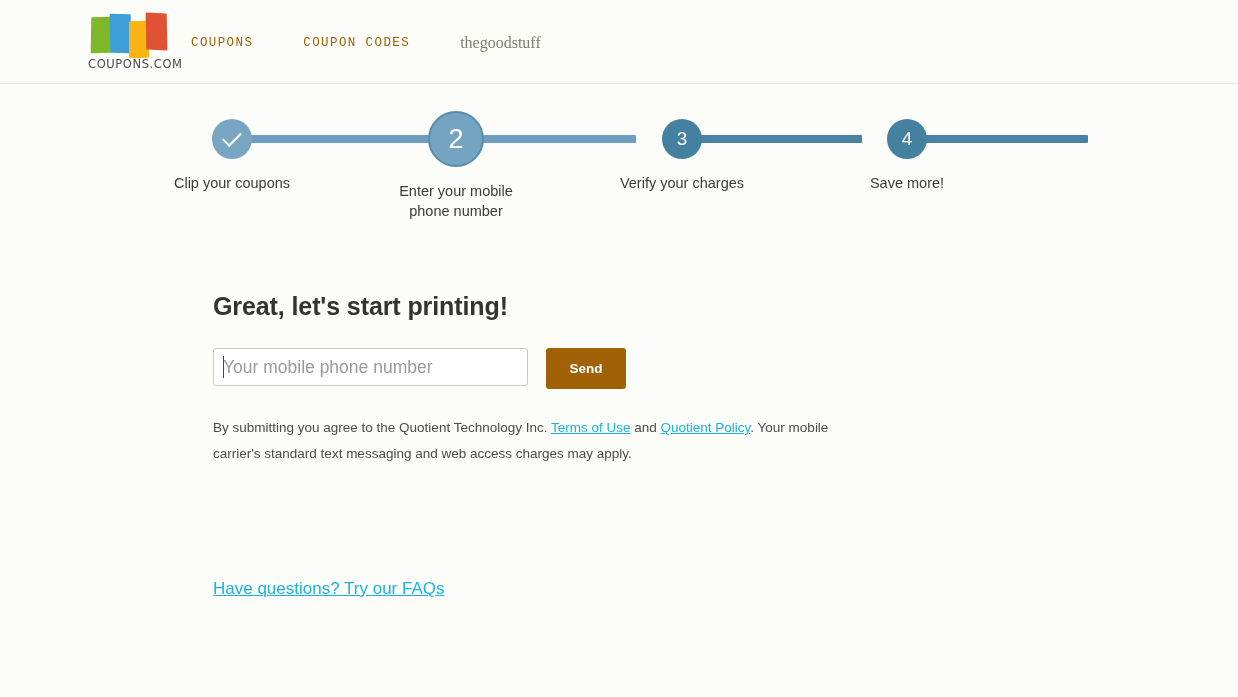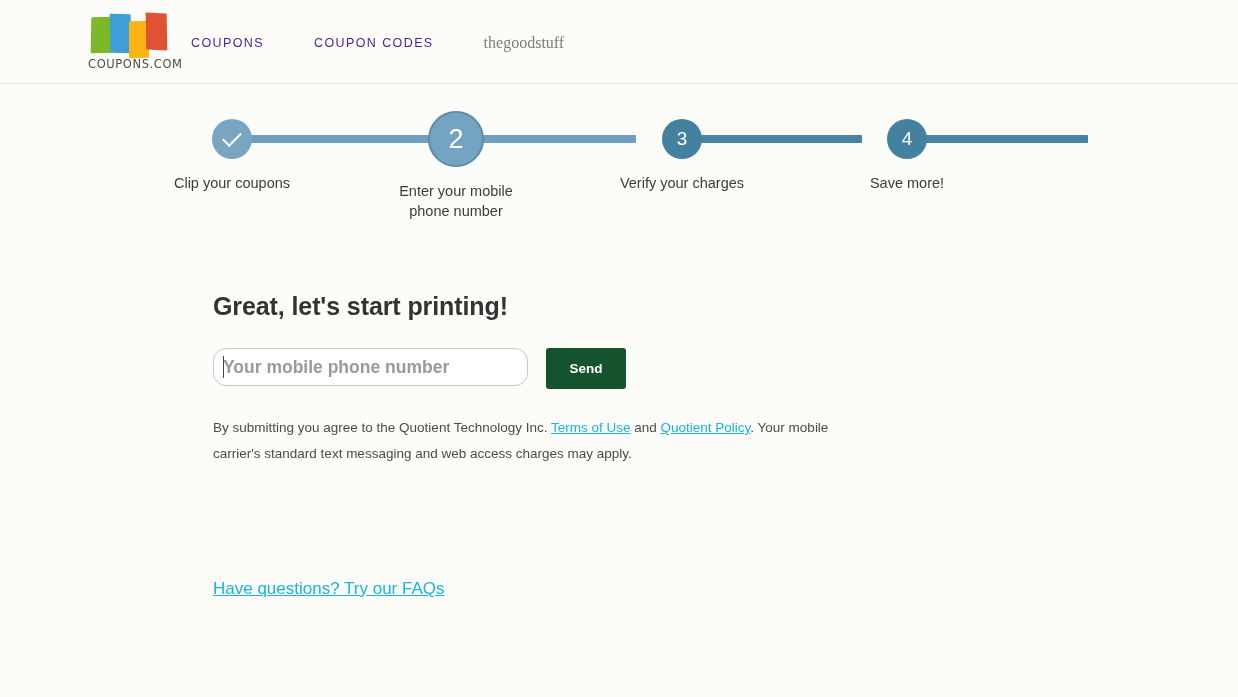--- a/index.html
+++ b/index.html
@@ -79,25 +79,25 @@
     font-weight: 500;
   }
   .nav {
     display: flex;
     align-items: center;
     gap: 0px;
     padding-top: 2px;
   }
   .nav a {
     text-decoration: none;
-    color: #4c1d95;
+    color: #a16207;
     font-size: 12.5px;
     letter-spacing: 1.4px;
     margin-right: 50px;
-    font-family: Liberation Sans, sans-serif;
+    font-family: Liberation Mono, monospace;
   }
   .nav a.serif-link {
     font-family: "Liberation Serif", serif;
     font-size: 16px;
     letter-spacing: 0;
     color: #7f7c73;
     margin-right: 0;
   }
 
   
@@ -200,45 +200,44 @@
 
   .form-row {
     display: flex;
     align-items: flex-start;
     margin-top: 27px;
   }
   .phone-input {
     width: 315px;
     height: 38px;
     border: 1px solid #c9c9c4;
-    border-radius: 13px;
+    border-radius: 3px;
     background: #ffffff;
     padding: 0 9px;
     font-size: 17.5px;
     color: #14532d;
     font-family: "Liberation Sans", sans-serif;
     outline: none;
     position: relative;
-    font-weight: bold;
   }
   .phone-input::placeholder { color: #9a9a97; opacity: 1; }
   .input-shell { position: relative; }
   .caret {
     position: absolute;
     left: 10px;
     top: 8px;
     width: 1px;
     height: 22px;
     background: #444;
   }
   .send-btn {
     margin-left: 18px;
     width: 80px;
     height: 41px;
-    background: #14532d;
+    background: #a16207;
     border: none;
     border-radius: 3px;
     color: #ffffff;
     font-size: 13.5px;
     font-weight: bold;
     cursor: pointer;
     font-family: "Liberation Sans", sans-serif;
   }
 
   p.fineprint {

